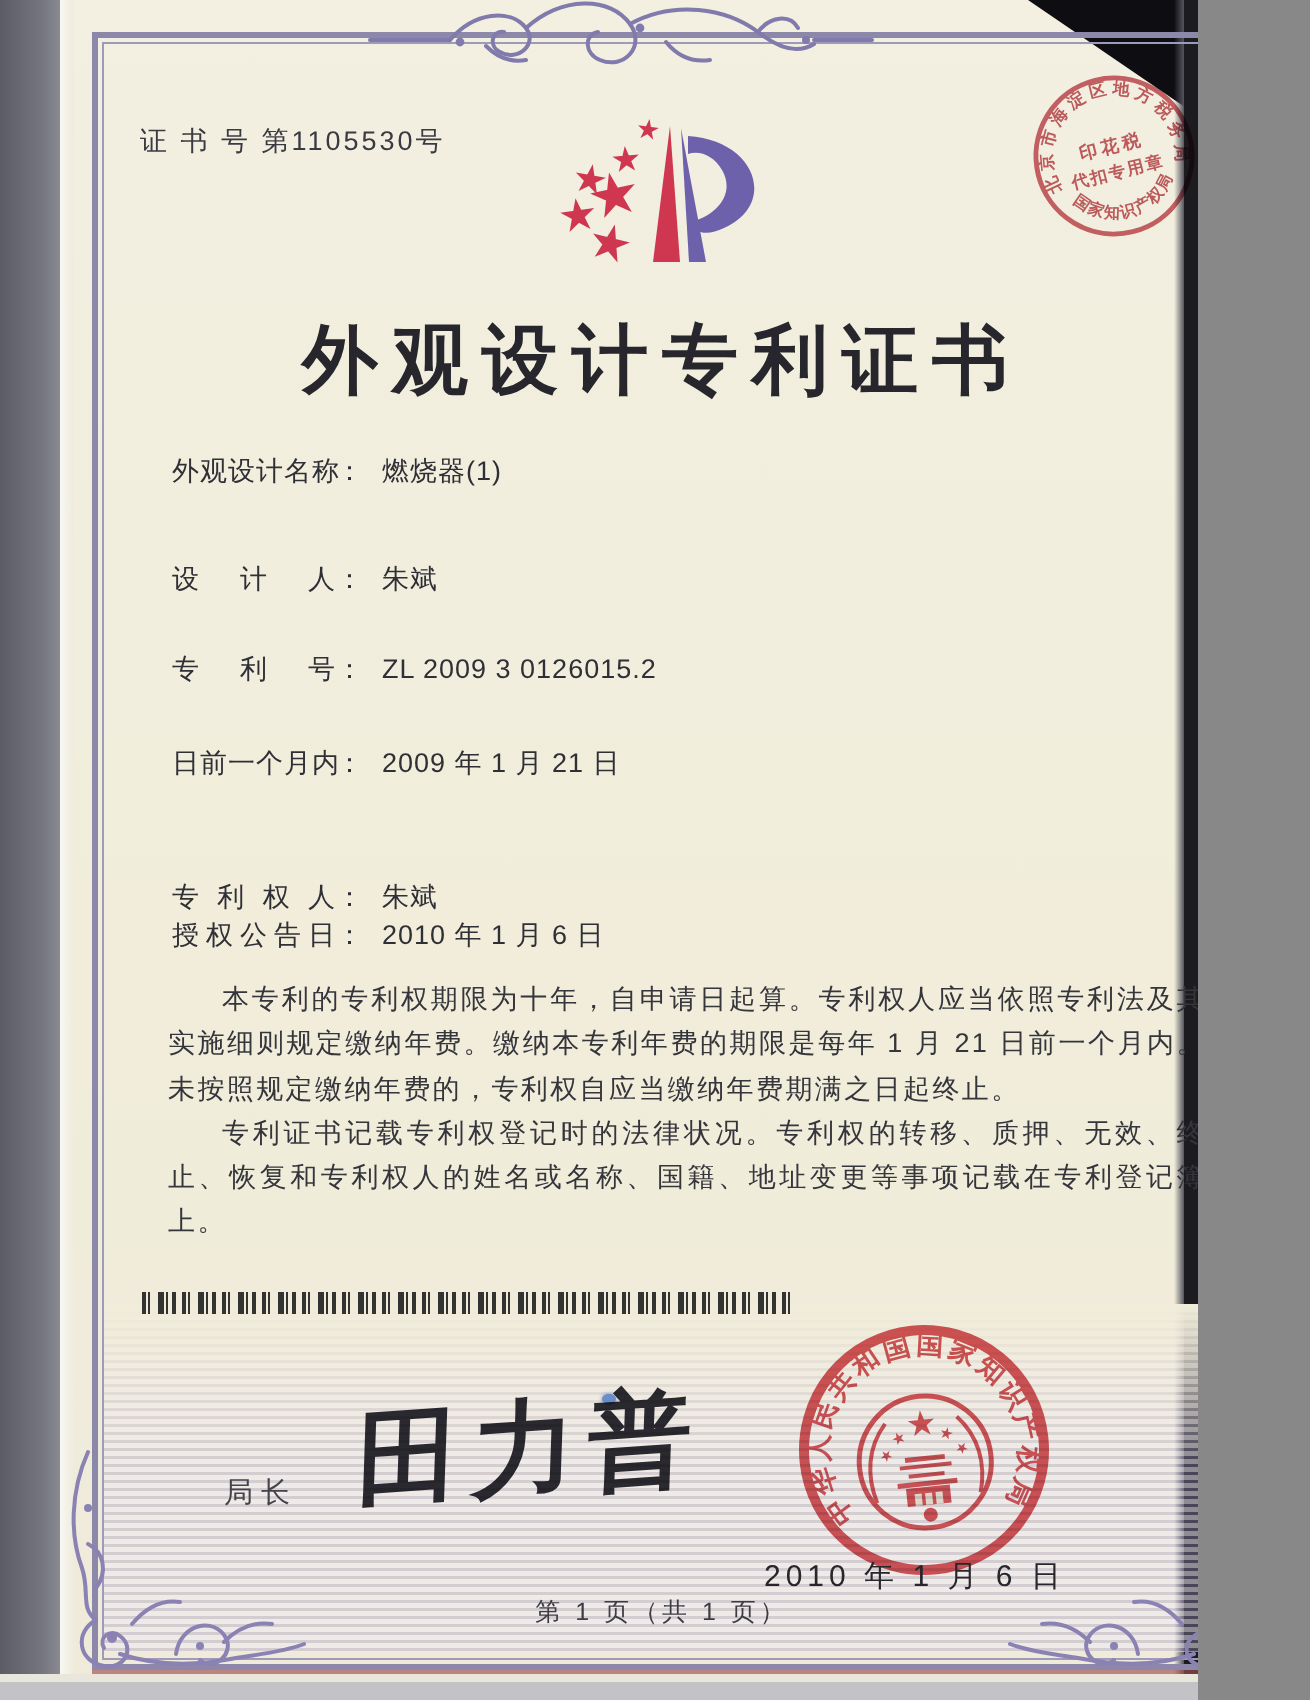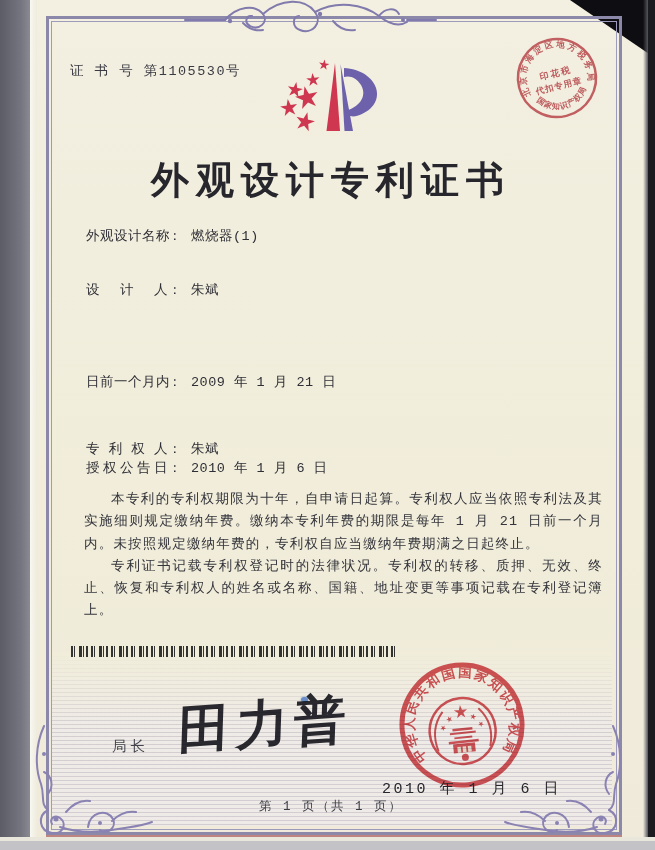--- a/index.html
+++ b/index.html
@@ -1,18 +1,18 @@
 <!DOCTYPE html>
 <html><head>
 <meta charset="utf-8">
 <style>
   html,body{margin:0;padding:0;background:#888;}
-  .scan{position:relative;width:655px;height:850px;overflow:hidden;
+  .scan{position:relative;width:599px;height:850px;overflow:hidden;
         background:linear-gradient(180deg,#f3efe1 0%,#f1edda 60%,#efeada 100%);
-        font-family:Liberation Mono, monospace;color:#33333a;}
+        font-family:Liberation Sans, sans-serif;color:#33333a;}
   .abs{position:absolute;}
   
   .spine{left:0;top:0;width:30px;height:100%;background:linear-gradient(90deg,#5c5c66,#75757f 70%,#8a8a93);}
   .spine-hl{left:30px;top:0;width:7px;height:100%;background:linear-gradient(90deg,#f8f7f1,#efecdd);}
   .edge-right{right:0;top:0;width:7px;height:100%;background:#1b1b20;}
   .edge-right2{right:7px;top:0;width:5px;height:100%;background:linear-gradient(90deg,rgba(90,90,100,0),#55555e);}
   .corner-tr{top:0;right:0;width:85px;height:58px;background:#0e0e12;clip-path:polygon(0 0,100% 0,100% 100%);}
   .edge-bottom{bottom:0;left:0;width:100%;height:9px;background:#c2c2c7;}
   .edge-bottom2{bottom:9px;left:0;width:100%;height:4px;background:#e9e7dc;}
   
@@ -140,20 +140,23 @@
     </g>
   </svg>
 
   <div class="abs title z4">外观设计专利证书</div>
 
   <div class="abs field z4" style="top:227px">
     <span class="lbl">外观设计名称</span><span>：</span><span class="val">燃烧器(1)</span>
   </div>
   <div class="abs field z4" style="top:281px">
     <span class="lbl">设计人</span><span>：</span><span class="val">朱斌</span>
+  </div>
+  <div class="abs field z4" style="top:326px">
+    <span class="lbl">专利号</span><span>：</span><span class="val">ZL 2009 3 0126015.2</span>
   </div>
   <div class="abs field z4" style="top:373px">
     <span class="lbl">日前一个月内</span><span>：</span><span class="val">2009 年 1 月 21 日</span>
   </div>
   <div class="abs field z4" style="top:440px">
     <span class="lbl">专利权人</span><span>：</span><span class="val">朱斌</span>
   </div>
   <div class="abs field z4" style="top:459px">
     <span class="lbl">授权公告日</span><span>：</span><span class="val">2010 年 1 月 6 日</span>
   </div>

